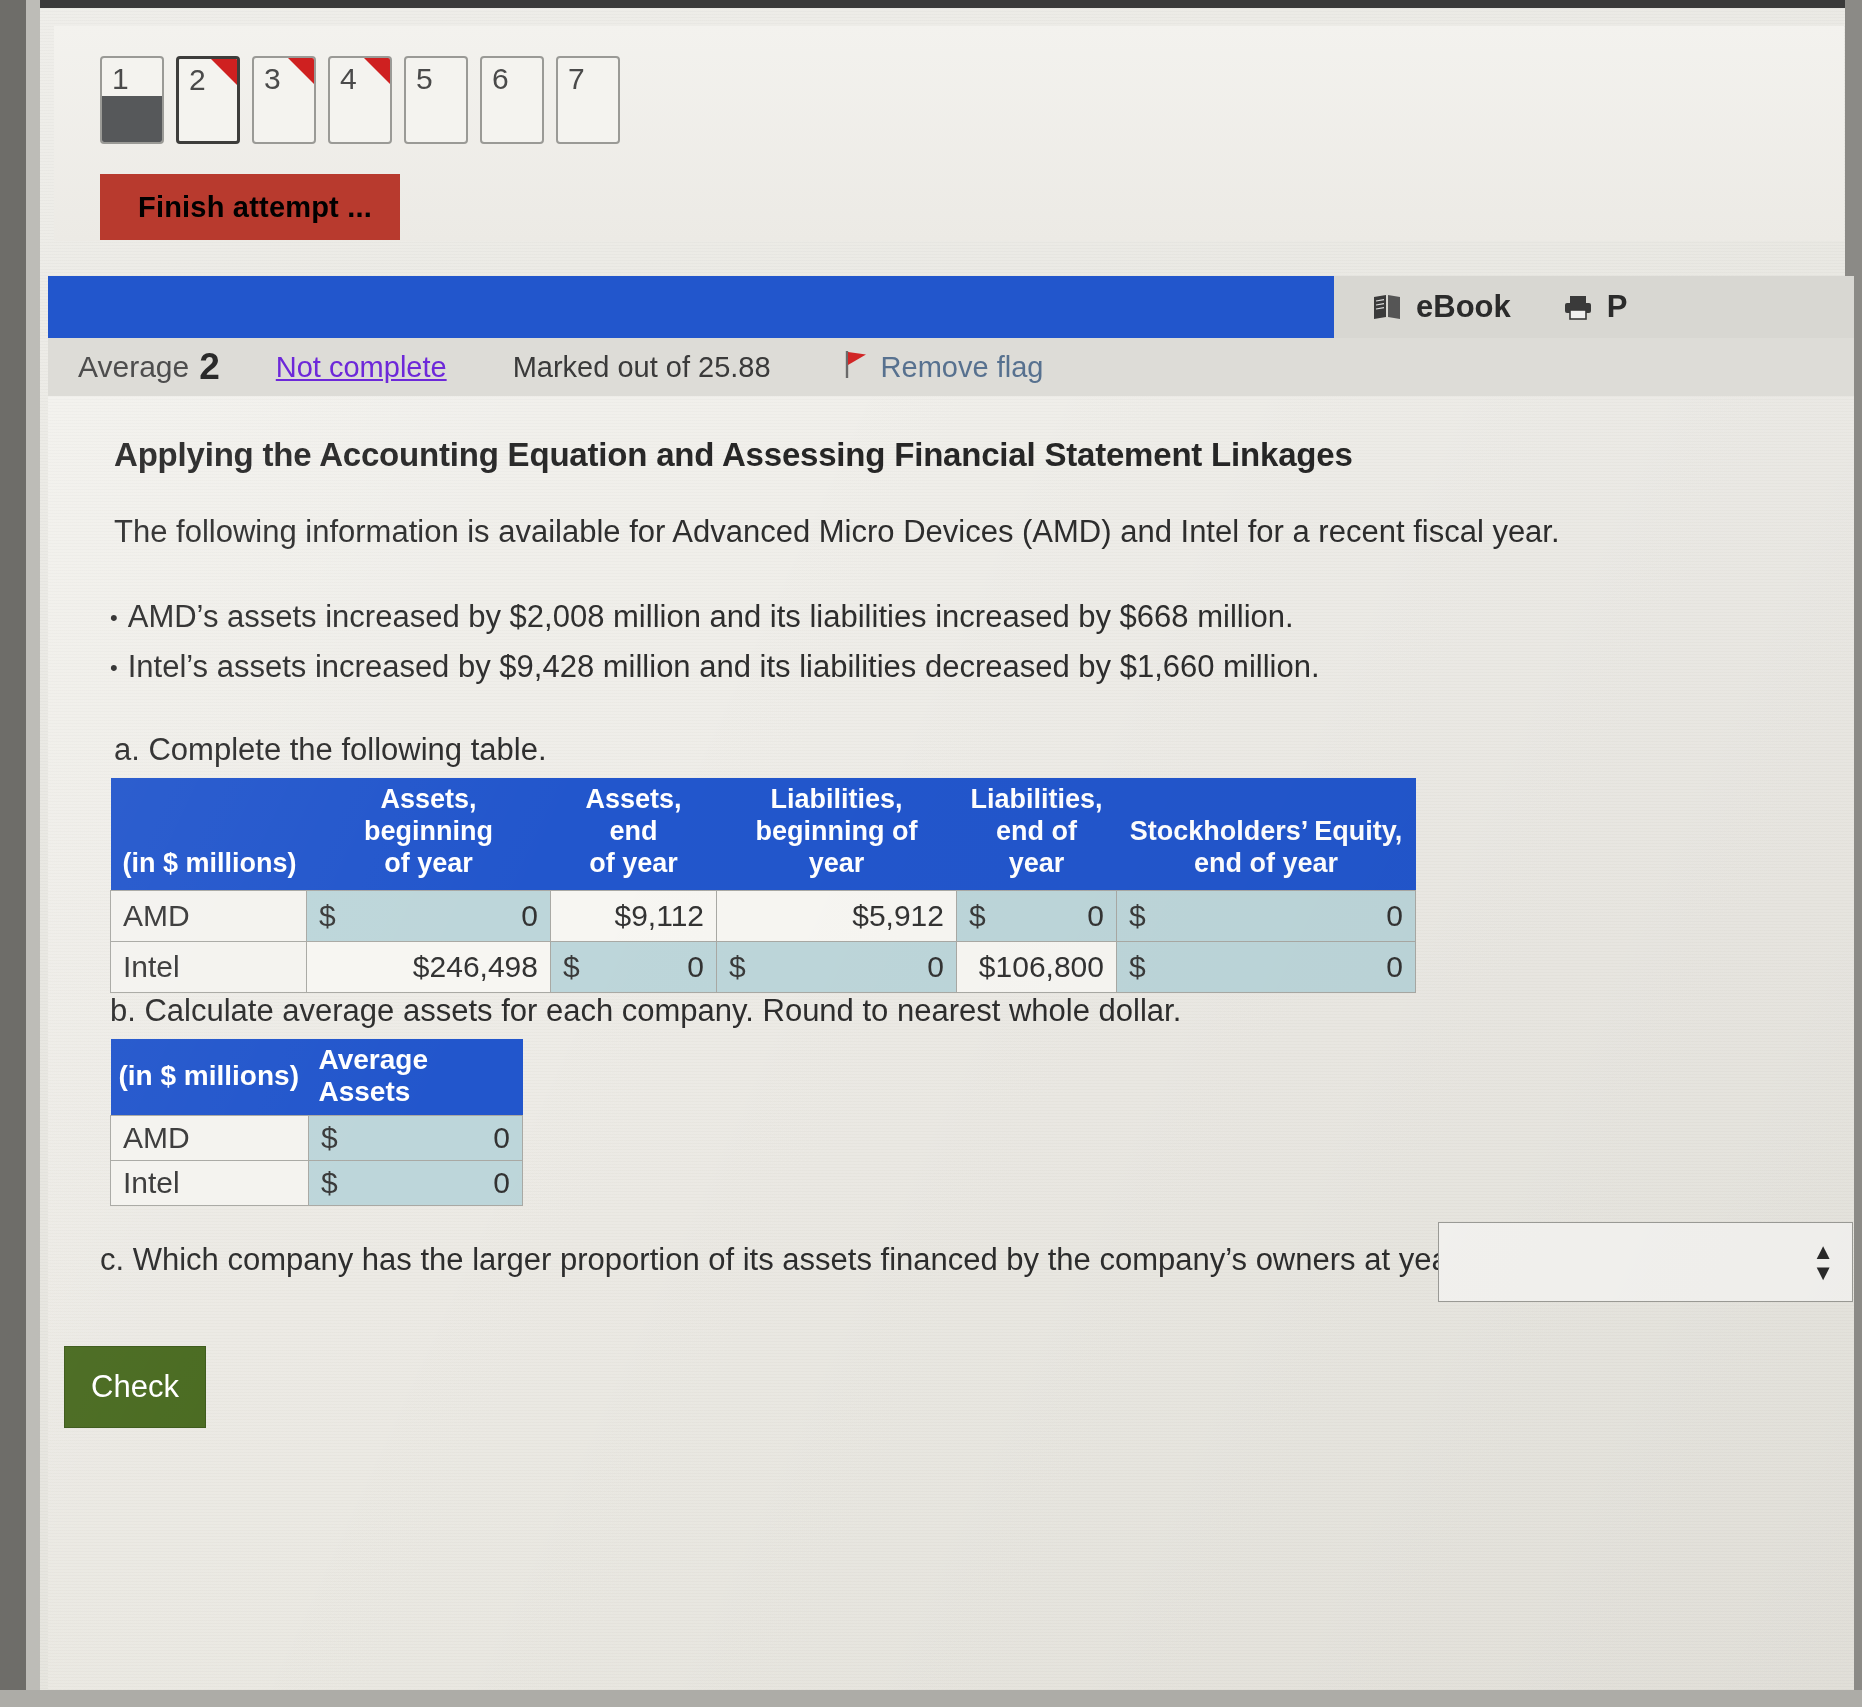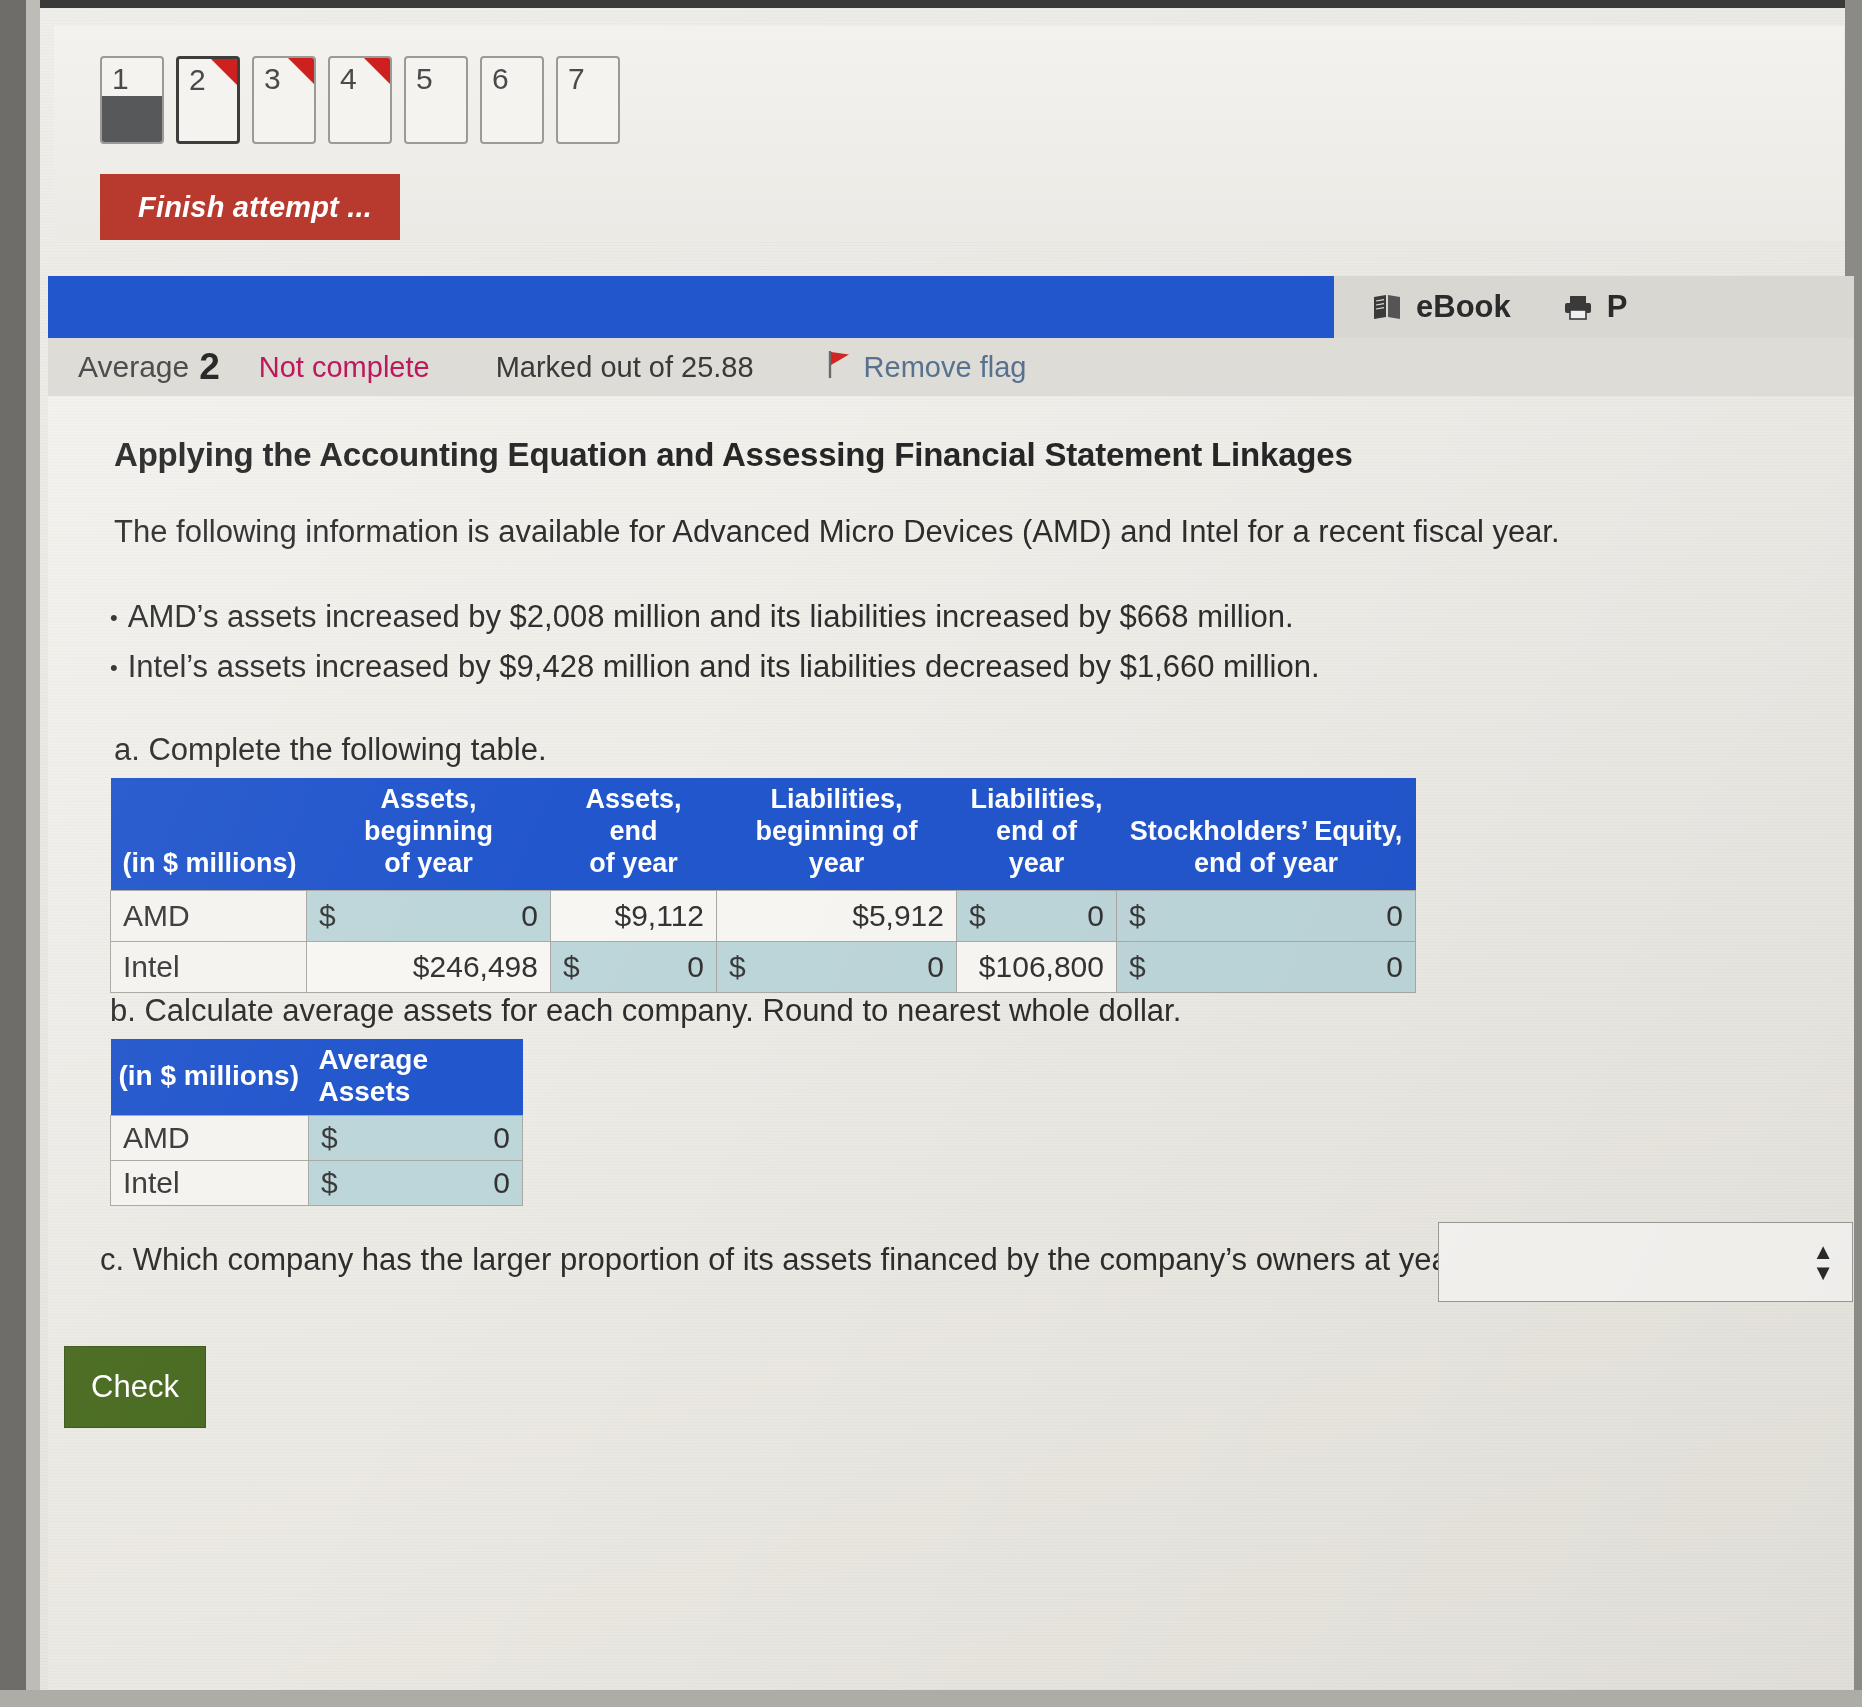--- a/index.html
+++ b/index.html
@@ -61,26 +61,25 @@
     width:0; height:0;
     border-top:26px solid #cf2020;
     border-left:26px solid transparent;
   }
 
   .finish-btn {
     position:absolute; left:46px; top:148px;
     width:300px; height:66px;
     background:#b83a2e;
     border:none;
-    color:#ffffff;
+    color:#000000;
     font-size:29px; font-weight:bold;
     text-align:left; padding-left:38px;
     letter-spacing:0.2px;
     font-family:"Liberation Sans", sans-serif;
-    font-style:italic;
   }
 
   
   .bluebar {
     position:absolute; left:8px; top:268px; width:1286px; height:62px;
     background:#2256cc;
   }
   .toolrow {
     position:absolute; left:1294px; top:268px; width:520px; height:62px;
     background:#d8d7d2;
@@ -90,21 +89,21 @@
   .tool svg { display:block; }
 
   
   .qinfo {
     position:absolute; left:8px; top:330px; width:1806px; height:58px;
     background:#dddcd7;
     display:flex; align-items:center; padding-left:30px; gap:0;
   }
   .qinfo .q-label { font-size:30px; color:#4d4d4d; }
   .qinfo .q-num { font-size:37px; color:#2a2a2a; font-weight:bold; margin-left:10px; }
-  .qinfo .q-state { font-size:29px; color:#be185d; margin-left:39px; }
+  .qinfo .q-state { font-size:29px; color:#6d28d9; margin-left:56px;text-decoration:underline; }
   .qinfo .q-marks { font-size:29px; color:#3a3a3a; margin-left:66px; }
   .qinfo .q-flag { display:flex; align-items:center; gap:12px; margin-left:72px; }
   .qinfo .q-flag span { font-size:29px; color:#57718f; }
 
   
   .qbody {
     position:absolute; left:8px; top:388px; width:1806px; height:1294px;
     background:
       repeating-linear-gradient(0deg, rgba(0,0,0,0.015) 0px, rgba(0,0,0,0.015) 1px, rgba(255,255,255,0.025) 1px, rgba(255,255,255,0.025) 3px),
       linear-gradient(165deg,#f2f1ed 0%, #eceae4 55%, #e8e6df 100%);

